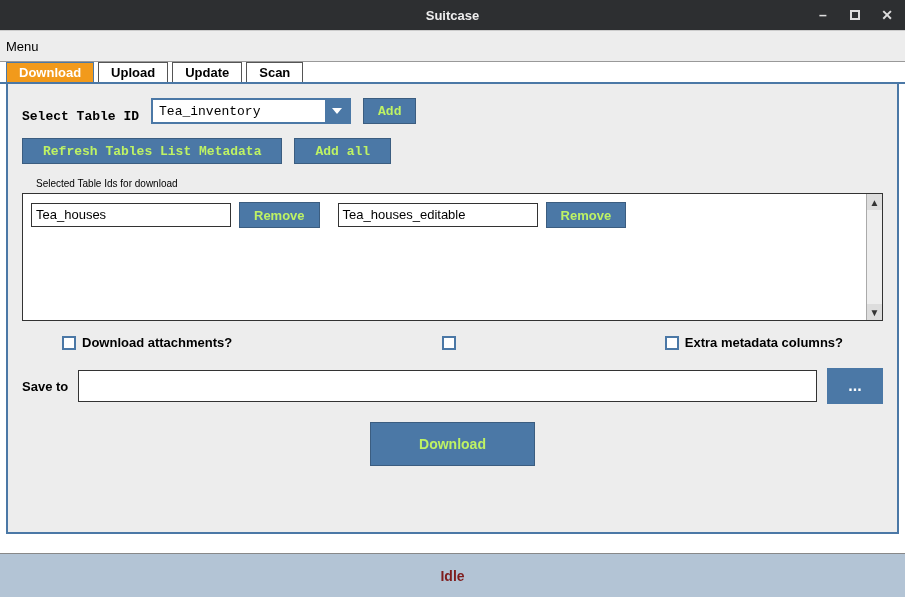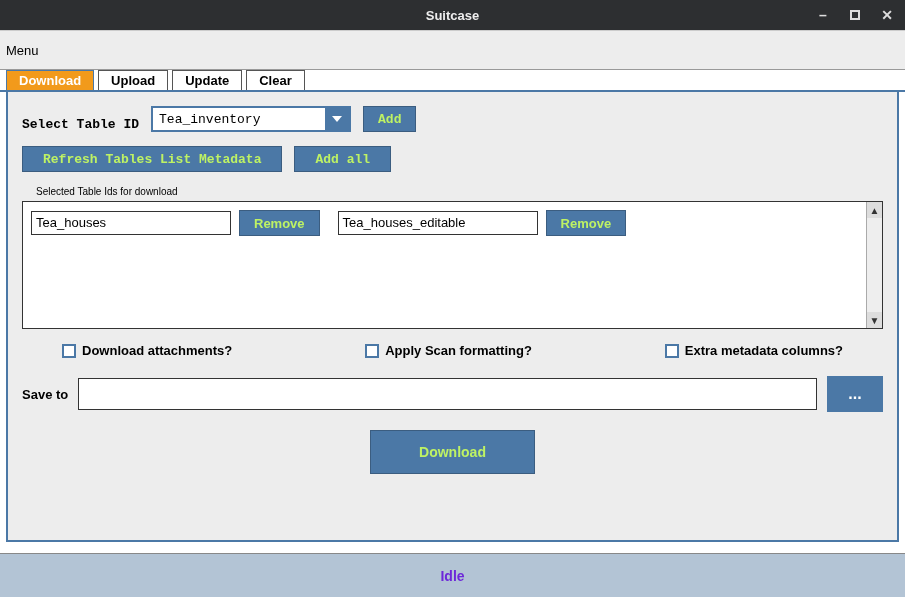--- a/index.html
+++ b/index.html
@@ -39,21 +39,21 @@
     font-size: 14px; font-weight: bold;
   }
   .restore-icon {
     width:10px; height:10px; border:2px solid #ddd; display:inline-block;
   }
 
   .menubar {
     background: #ededed;
     border-top: 1px solid #ccc;
     border-bottom: 1px solid #999;
-    height: 40px;
+    height: 32px;
     display:flex; align-items:center;
     padding: 0 6px;
     font-size: 13px;
   }
   .menubar-item { cursor: pointer; }
 
   .tabrow {
     display:flex;
     background: #fff;
     border-bottom: 2px solid #4b78a6;
@@ -183,21 +183,21 @@
   }
 
   .center { display:flex; justify-content:center; }
 
   .statusbar {
     position:absolute; left:0; right:0; bottom:0;
     background:#b3c4d5;
     border-top:1px solid #888;
     height:44px;
     display:flex; align-items:center; justify-content:center;
-    font-weight:bold; color:#6d28d9; font-size:14px;
+    font-weight:bold; color:#7f1d1d; font-size:14px;
   }
 </style>
 </head>
 <body>
 
 <div class="titlebar">
   <div class="titlebar-title">Suitcase</div>
   <div class="titlebar-controls">
     <span>–</span>
     <span>
@@ -208,21 +208,21 @@
 </div>
 
 <div class="menubar">
   <span class="menubar-item">Menu</span>
 </div>
 
 <div class="tabrow">
   <div class="tab active">Download</div>
   <div class="tab">Upload</div>
   <div class="tab">Update</div>
-  <div class="tab">Clear</div>
+  <div class="tab">Scan</div>
 </div>
 
 <div class="panel">
 
   <div class="row">
     <span class="label">Select Table ID</span>
     <div class="combo">
       <div class="combo-text">Tea_inventory</div>
       <div class="combo-arrow">
         <svg viewBox="0 0 10 10">
@@ -256,21 +256,20 @@
     </div>
   </div>
 
   <div class="checkrow">
     <label class="checkbox-wrap">
       <span class="chk"></span>
       <span>Download attachments?</span>
     </label>
     <label class="checkbox-wrap">
       <span class="chk"></span>
-      <span>Apply Scan formatting?</span>
     </label>
     <label class="checkbox-wrap">
       <span class="chk"></span>
       <span>Extra metadata columns?</span>
     </label>
   </div>
 
   <div class="saverow">
     <span class="label">Save to</span>
     <input class="save-input" type="text" value="" style="">

